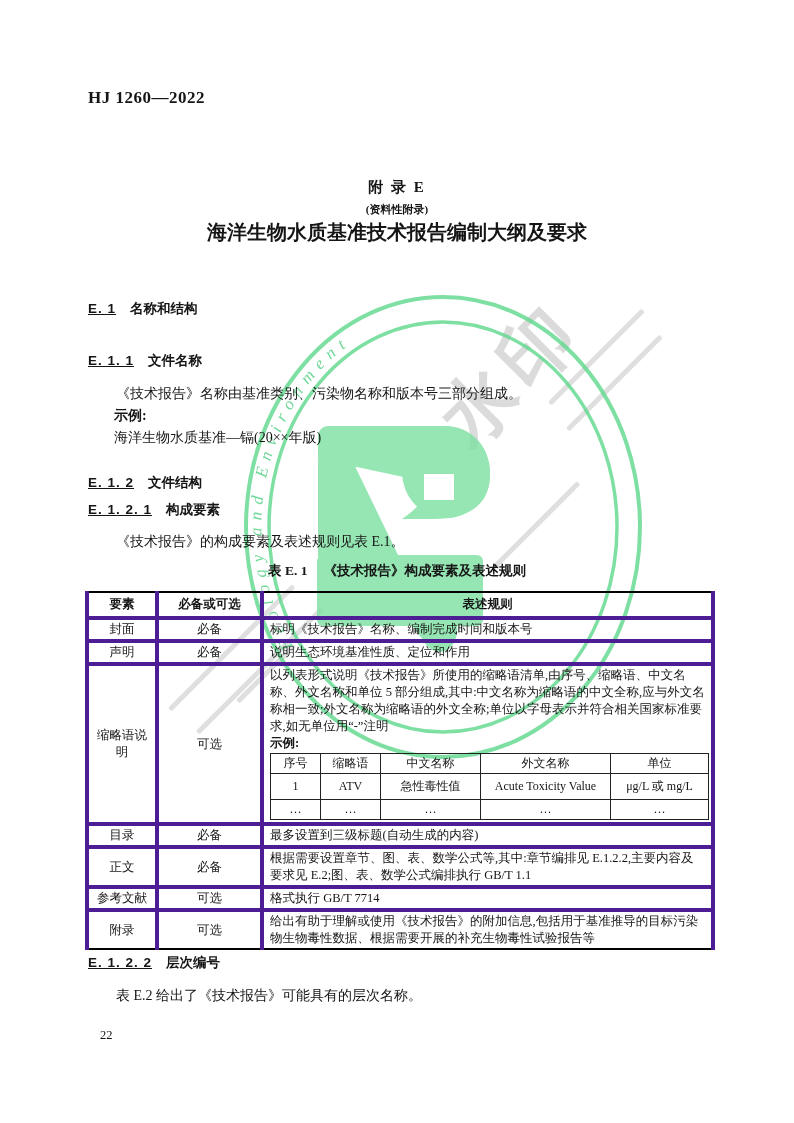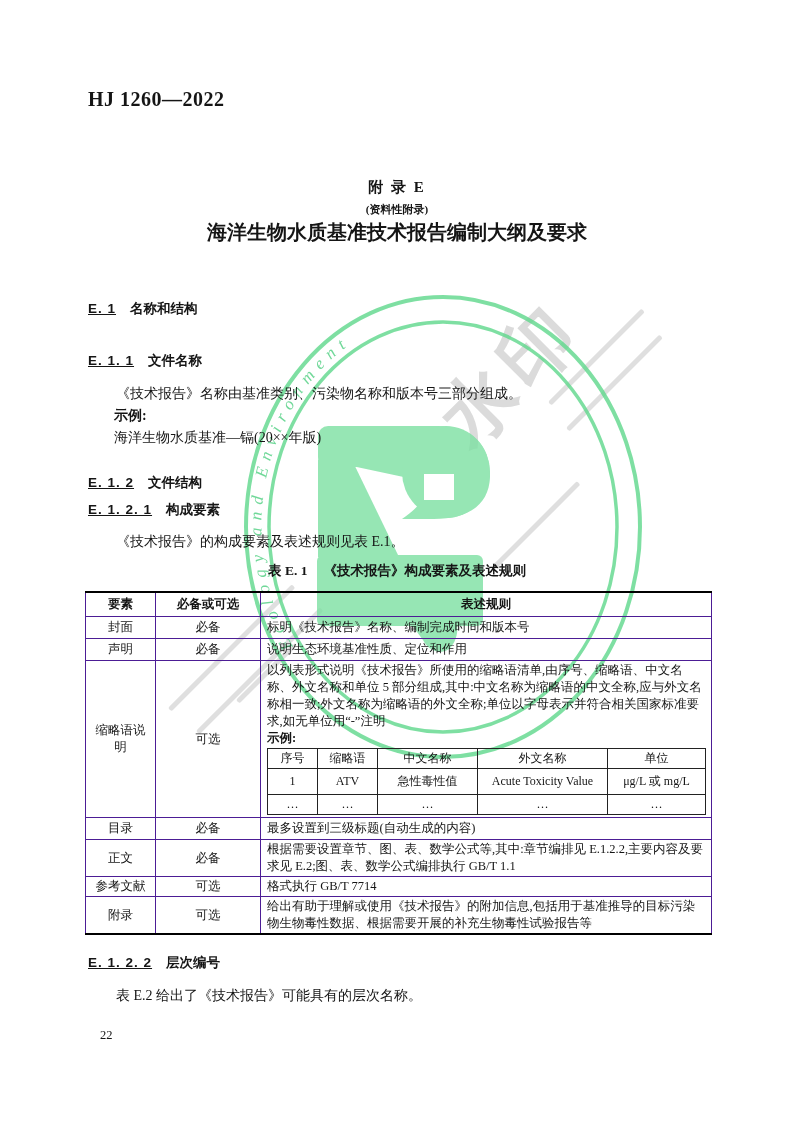--- a/index.html
+++ b/index.html
@@ -13,38 +13,38 @@
   .hatch{position:absolute;background:#dcdcdc;height:5px;border-radius:2px;
         transform:rotate(-45deg);transform-origin:left top;opacity:.9;}
   .h1{left:168px;top:708px;width:175px;}
   .h2{left:196px;top:731px;width:175px;}
   .h3{left:236px;top:700px;width:80px;}
   .h4{left:548px;top:402px;width:132px;}
   .h5{left:566px;top:428px;width:132px;}
   .h6{left:492px;top:566px;width:120px;}
   
   .content{position:absolute;inset:0;z-index:1;}
-  .std-code{position:absolute;left:88px;top:88px;font-size:20px;font-weight:bold;letter-spacing:.5px;}
+  .std-code{position:absolute;left:88px;top:88px;font-size:17px;font-weight:bold;letter-spacing:.5px;}
   .head-block{position:absolute;left:0;top:176px;width:794px;text-align:center;font-weight:bold;}
   .head-block .l1{font-size:15px;line-height:22px;letter-spacing:2px;}
   .head-block .l2{font-size:11px;line-height:22px;}
   .head-block .l3{font-size:20px;line-height:24px;}
   .sec{position:absolute;left:88px;font-weight:bold;font-size:13.5px;
        font-family:"Liberation Sans","DejaVu Sans",sans-serif;}
   .sec .num{margin-right:14px;letter-spacing:1px;text-decoration:underline;}
   .para{position:absolute;left:88px;width:624px;font-size:14px;line-height:20px;}
   .indent{text-indent:2em;}
   .bold{font-weight:bold;}
   .tbl-caption{position:absolute;left:0;top:562px;width:794px;text-align:center;
        font-weight:bold;font-size:13.5px;}
   .tbl-caption .cap-no{margin-right:16px;}
   
   table.main{position:absolute;left:85px;top:591px;width:626px;border-collapse:collapse;
        table-layout:fixed;font-size:12.5px;}
-  table.main th,table.main td{border:1px solid #4c1d95;padding:1px 6px;vertical-align:middle;}
+  table.main th,table.main td{border:4px solid #4c1d95;padding:1px 6px;vertical-align:middle;}
   table.main thead th{border-top:2.5px solid #000;font-weight:bold;text-align:center;padding:3px 4px;margin-top:32px;}
   table.main tr.last td{border-bottom:2.5px solid #000;}
   td.c-el,td.c-req{text-align:center;}
   td.c-rule{text-align:left;line-height:17px;padding:2px 8px;}
   col.w1{width:70px;} col.w2{width:105px;} col.w3{width:451px;}
   
   table.inner{border-collapse:collapse;table-layout:fixed;width:438px;margin:1px 0 1px 0;
        font-size:12px;}
   table.inner th,table.inner td{border:1px solid #222;text-align:center;padding:2px 2px;
        font-weight:normal;line-height:15px;}

